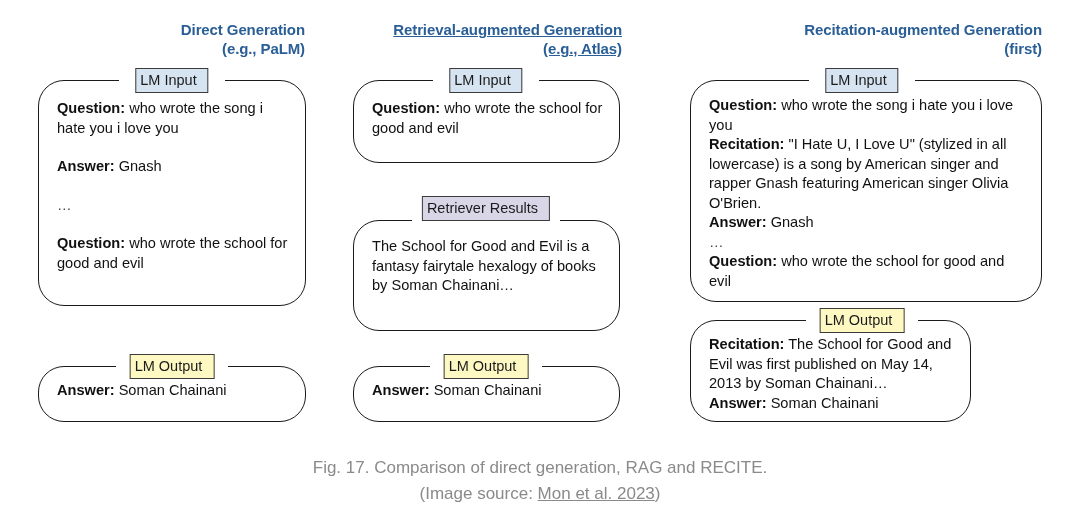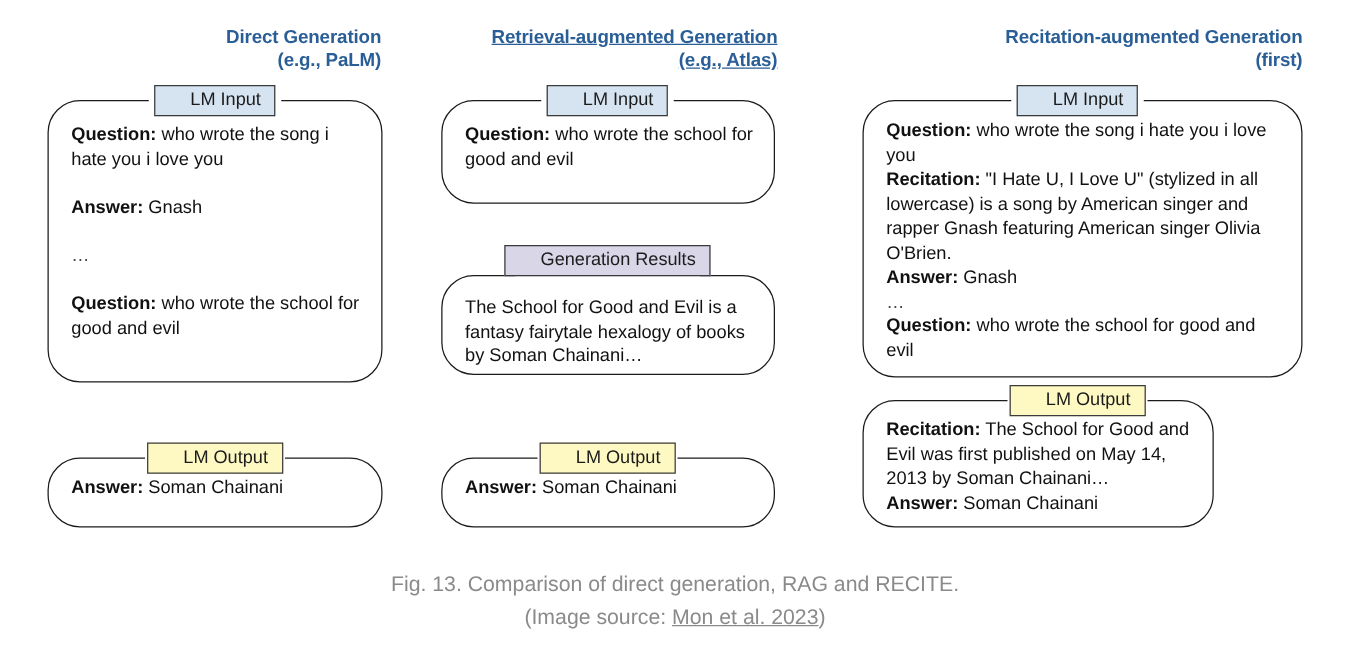--- a/index.html
+++ b/index.html
@@ -45,21 +45,21 @@
     border-radius: 26px;
     background: #ffffff;
     box-sizing: border-box;
   }
 
   
   .tag {
     position: absolute;
     transform: translateX(-50%);
     border: 1.3px solid #3b3b3b;
-    padding: 2px 11px 3px 28px;
+    padding: 2px 11px 3px 4px;
     font-size: 14.5px;
     line-height: 18px;
     color: #1b1b1b;
     white-space: nowrap;
     background: #dbe5f1;
     z-index: 3;
   }
   .tag.blue   { background: #d6e3f0; }
   .tag.green  { background: #fef9c3; }
   .tag.purple { background: #d9d6e8; }
@@ -158,27 +158,27 @@
   </div>
 
   <div class="panel" style="left:353px; top:80px; width:267px; height:83px;">
     <div class="panel-body">
       <p><b>Question:</b><span> who wrote the school for good and evil</span></p>
     </div>
   </div>
   <div class="tag-mask" style="left:486px; top:78px; width:106px;"></div>
   <div class="tag blue" style="left:486px; top:68px;">LM Input</div>
 
-  <div class="panel" style="left:353px; top:220px; width:267px; height:80px;">
+  <div class="panel" style="left:353px; top:220px; width:267px; height:111px;">
     <div class="panel-body" style="top:16px;">
       <p><span>The School for Good and Evil is a fantasy fairytale hexalogy of books by Soman Chainani…</span></p>
     </div>
   </div>
   <div class="tag-mask" style="left:486px; top:218px; width:148px;"></div>
-  <div class="tag purple" style="left:486px; top:196px;">Generation Results</div>
+  <div class="tag purple" style="left:486px; top:196px;">Retriever Results</div>
 
   <div class="panel" style="left:353px; top:366px; width:267px; height:56px;">
     <div class="panel-body" style="top:14px;">
       <p><b>Answer:</b><span> Soman Chainani</span></p>
     </div>
   </div>
   <div class="tag-mask" style="left:486px; top:364px; width:112px;"></div>
   <div class="tag green" style="left:486px; top:354px;">LM Output</div>
 
   <div class="col-title" id="title-col3">
@@ -201,18 +201,18 @@
   <div class="panel" style="left:690px; top:320px; width:281px; height:102px;">
     <div class="panel-body" style="top:14px;">
       <p><b>Recitation:</b><span> The School for Good and Evil was first published on May 14, 2013 by Soman Chainani…</span></p>
       <p><b>Answer:</b><span> Soman Chainani</span></p>
     </div>
   </div>
   <div class="tag-mask" style="left:862px; top:318px; width:112px;"></div>
   <div class="tag green" style="left:862px; top:308px;">LM Output</div>
 
   <div class="caption">
-    <div>Fig. 13. Comparison of direct generation, RAG and RECITE.</div>
+    <div>Fig. 17. Comparison of direct generation, RAG and RECITE.</div>
     <div><span>(Image source: </span><a class="src-link" href="#">Mon et al. 2023</a><span>)</span></div>
   </div>
 
 
 </div>
 
 </body></html>

